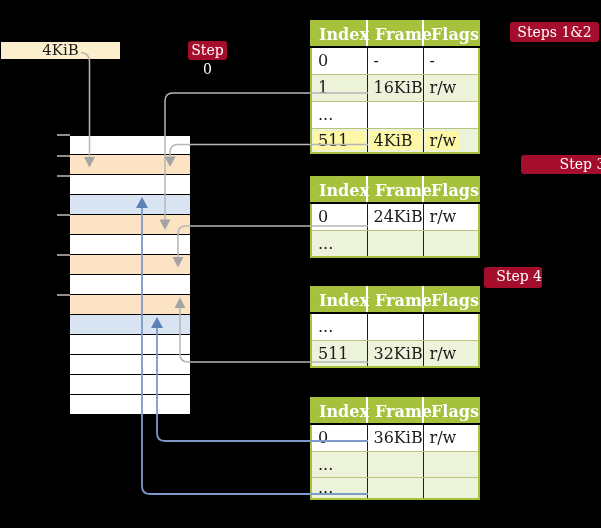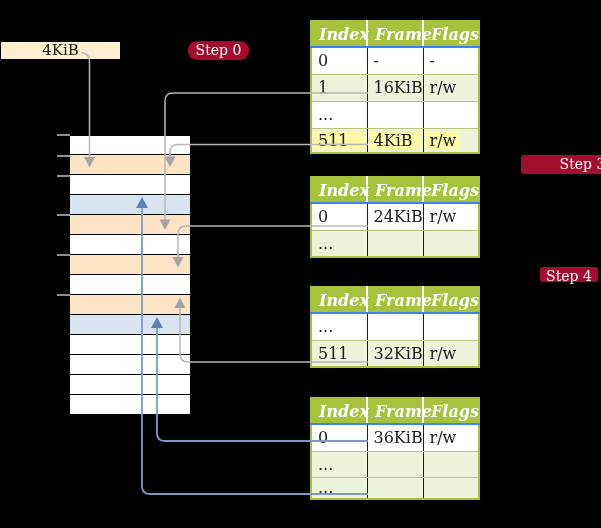--- a/index.html
+++ b/index.html
@@ -7,44 +7,44 @@
           font-family:"DejaVu Serif","Liberation Serif",serif;}
 
   
   #box-4kib{position:absolute;left:1px;top:42px;width:119px;height:17px;
             background:#fbefcd;color:#1a1a1a;font-size:15px;line-height:17px;
             text-align:center;z-index:2;}
 
   
   .badge{position:absolute;background:#a50d2d;color:#fff;font-size:14px;
          text-align:center;border-radius:3px;z-index:2;}
-  #badge-step0  {left:188px;top:41px;width:61px;height:19px;line-height:19px;border-radius:9px;}
+  #badge-step0  {left:188px;top:41px;width:39px;height:19px;line-height:19px;}
   #badge-steps12{left:510px;top:22px;width:89px;height:20px;line-height:20px;}
   #badge-step3  {left:521px;top:155px;width:59px;height:19px;line-height:19px;padding-left:32px;}
-  #badge-step4  {left:540px;top:267px;width:58px;height:15px;line-height:19px;}
+  #badge-step4  {left:484px;top:267px;width:58px;height:21px;line-height:19px;text-align:right;}
 
   
   #memory-stack{position:absolute;left:70px;top:135px;width:120px;height:280px;z-index:1;}
   .mrow{height:20px;box-sizing:border-box;border-bottom:1px solid #000;}
   .mrow:first-child{border-top:1px solid #000;}
   .m-white{background:#ffffff;}
   .m-orange{background:#fce3c3;}
   .m-blue{background:#d8e4f2;}
   .tick{position:absolute;left:57px;width:13px;height:2px;background:#8f8f8f;z-index:1;}
 
   
   .ptable{position:absolute;left:310px;width:170px;border-collapse:collapse;
           border:2px solid #a6c23c;background:#fff;table-layout:fixed;z-index:1;
           font-size:16px;color:#1a1a1a;}
   .ptable col{width:56px;}
   .ptable thead tr{height:26px;}
   .ptable tbody tr{height:27px;}
   .ptable th{background:#a6c23c;color:#fff;font-weight:bold;text-align:left;
-             padding:0 0 0 7px;border-right:2px solid #fff;border-bottom:2px solid #3b82f6;
-             font-size:16px;font-style:italic;}
+             padding:0 0 0 7px;border-right:2px solid #fff;border-bottom:2px solid #000000;
+             font-size:16px;}
   .ptable th:last-child{border-right:none;}
   .ptable td{padding:0 0 0 6px;border-right:1px solid #1d1d1d;
              border-bottom:1px solid #b9c57d;background:#fff;overflow:hidden;}
   .ptable td:last-child{border-right:none;}
   .ptable tr.shade td{background:#edf2da;}
   #tbl-1{top:20px;}  #tbl-2{top:176px;}  #tbl-3{top:286px;}  #tbl-4{top:397px;}
   #tbl-1 tbody tr:nth-child(4){height:25px;}
   #tbl-4 tbody tr:nth-child(2){height:26px;}
   #tbl-4 tbody tr:nth-child(3){height:22px;}
   #tbl-4 tbody tr:nth-child(4){height:25px;}
@@ -60,20 +60,21 @@
   .head-blue{fill:#5d81b7;stroke:none;}
 </style>
 </head>
 <body>
 
 <div id="canvas">
 
   <div id="box-4kib">4KiB</div>
 
   <div class="badge" id="badge-step0">Step 0</div>
+  <div class="badge" id="badge-steps12">Steps 1&amp;2</div>
   <div class="badge" id="badge-step3">Step 3</div>
   <div class="badge" id="badge-step4">Step 4</div>
 
   <div id="memory-stack">
       <div class="mrow m-white"></div>
       <div class="mrow m-orange"></div>
       <div class="mrow m-white"></div>
       <div class="mrow m-blue"></div>
       <div class="mrow m-orange"></div>
       <div class="mrow m-white"></div>

